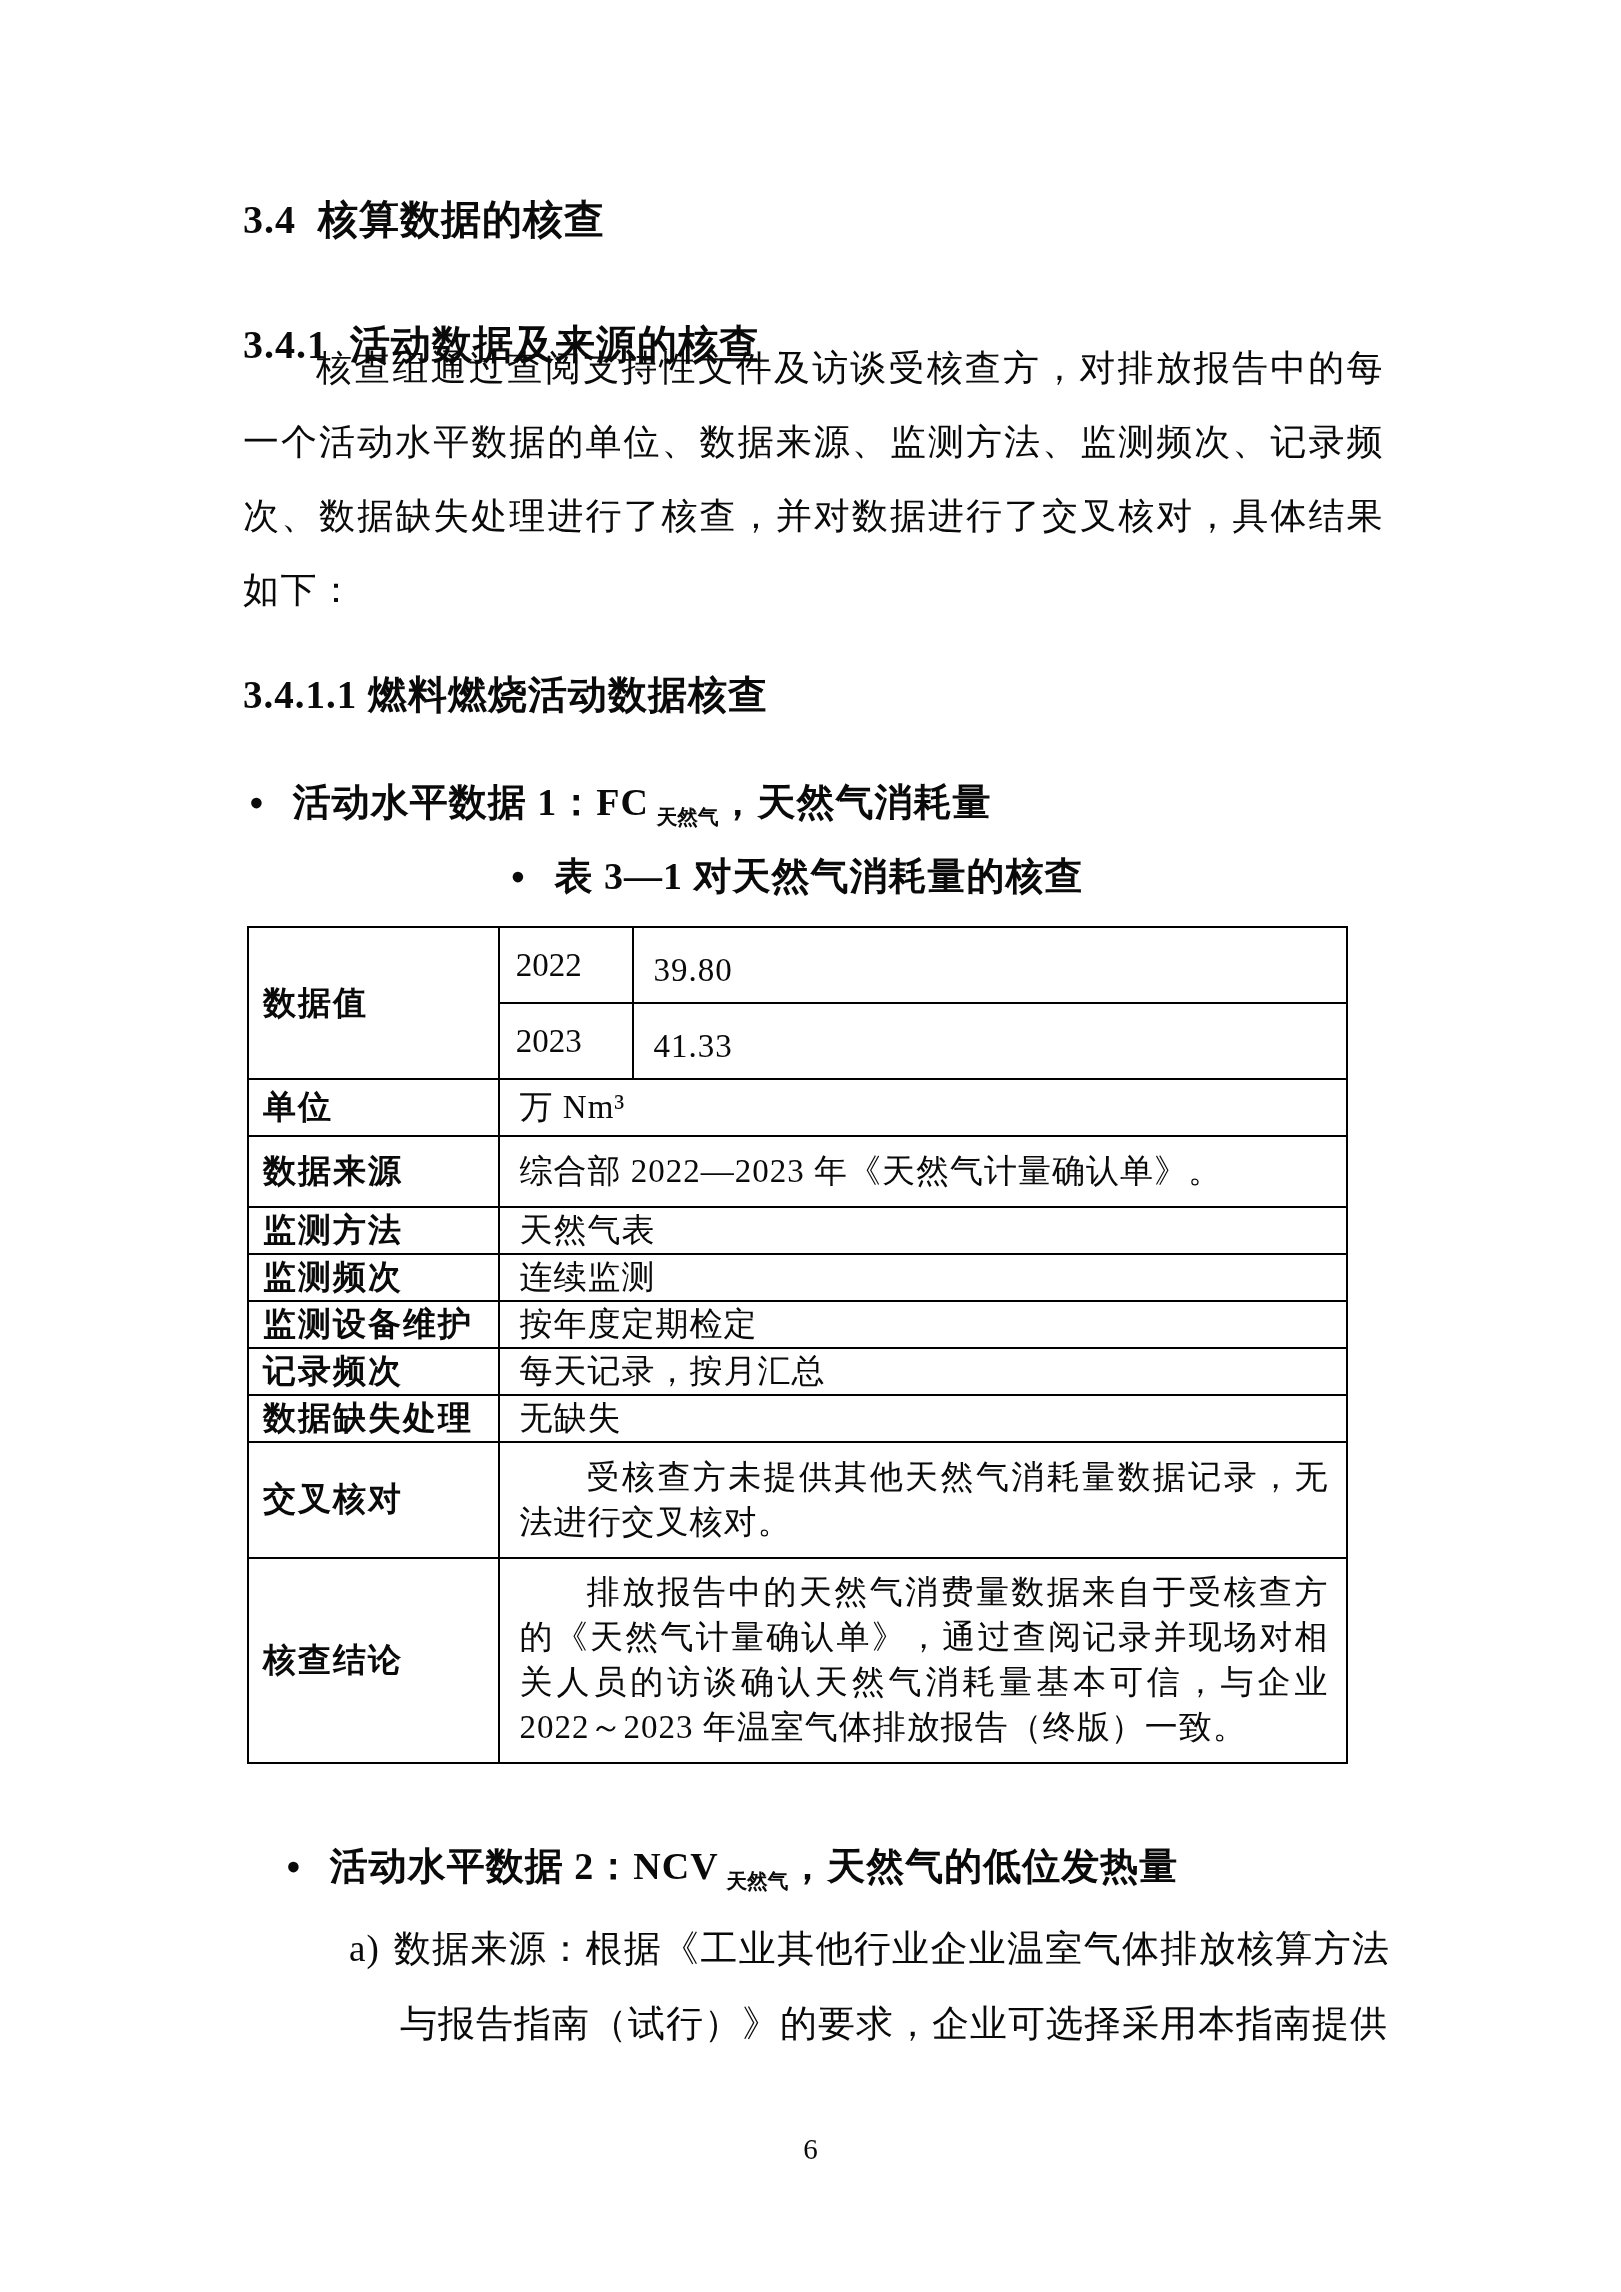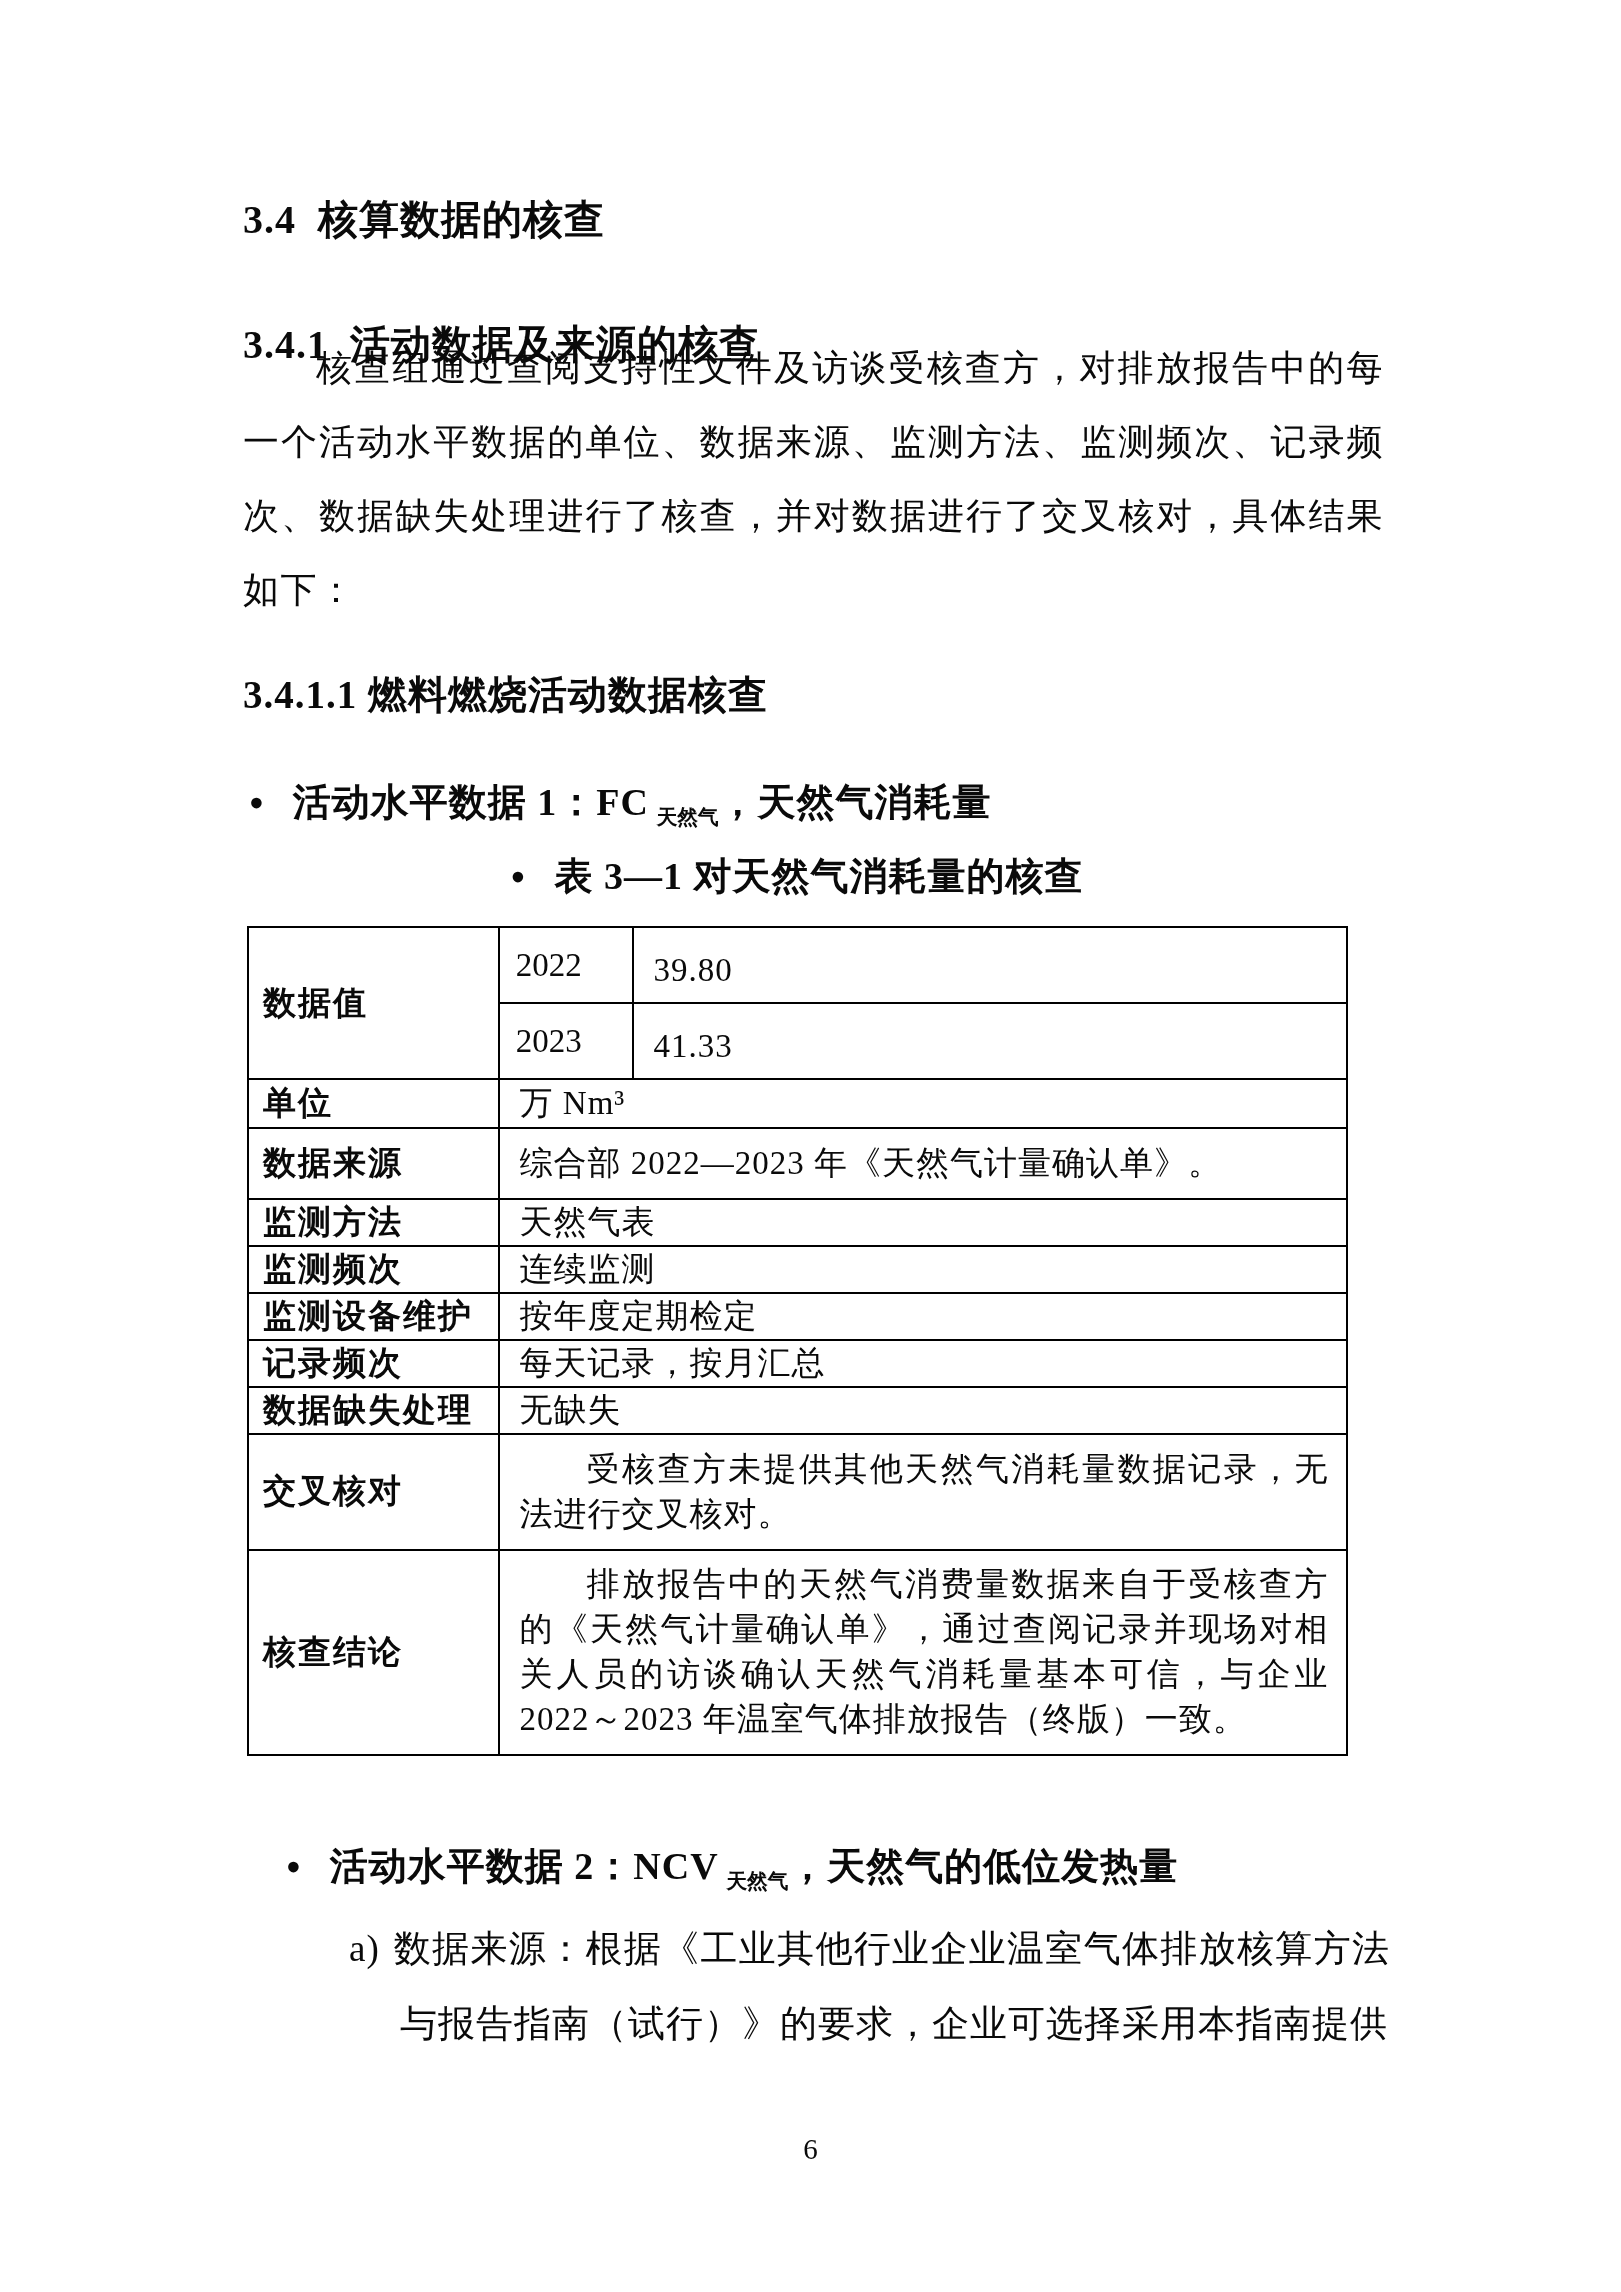--- a/index.html
+++ b/index.html
@@ -47,21 +47,21 @@
   td.multi {
     padding: 11.8px 17.6px 11.8px 19.6px;
     line-height: 45px;
     text-align: justify; text-align-last: left;
     text-indent: 67px;
     letter-spacing: 1px;
     vertical-align: middle;
     margin-left: 8px;
   }
   tr.r-year  { height: 76px; }
-  tr.r-unit  { height: 49px; }
+  tr.r-unit  { height: 57px; }
   tr.r-src   { height: 71px; }
   tr.r-s60   { height: 42px; }
   tr.r-cross { height: 110px; }
   tr.r-concl { height: 188px; }
 
   .list-a { width: 1041px; font-size: 37px; line-height: 75px;
             padding-left: 51px; text-indent: -51px; letter-spacing: 1px;
             text-align: justify; text-align-last: left; }
   .list-a .marker { margin-right: 13.7px; }
 

